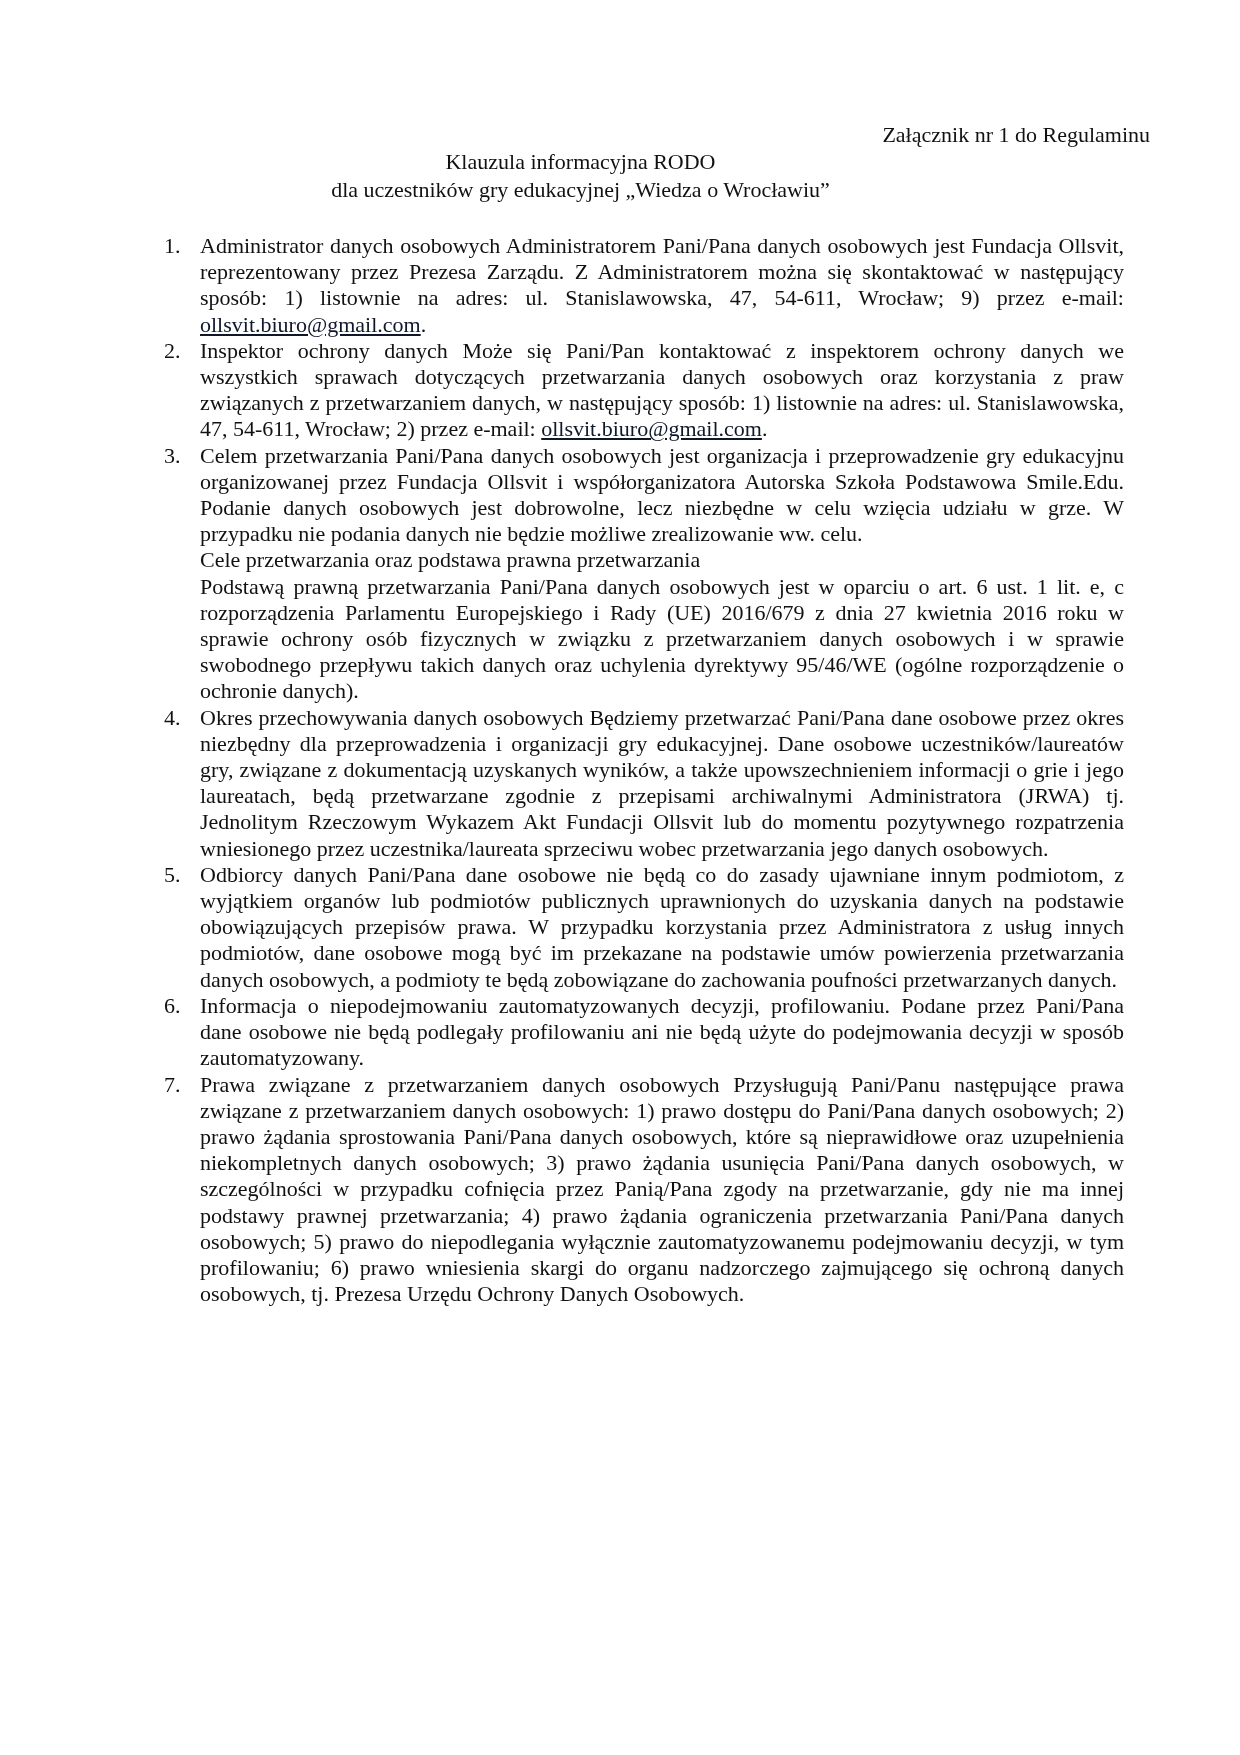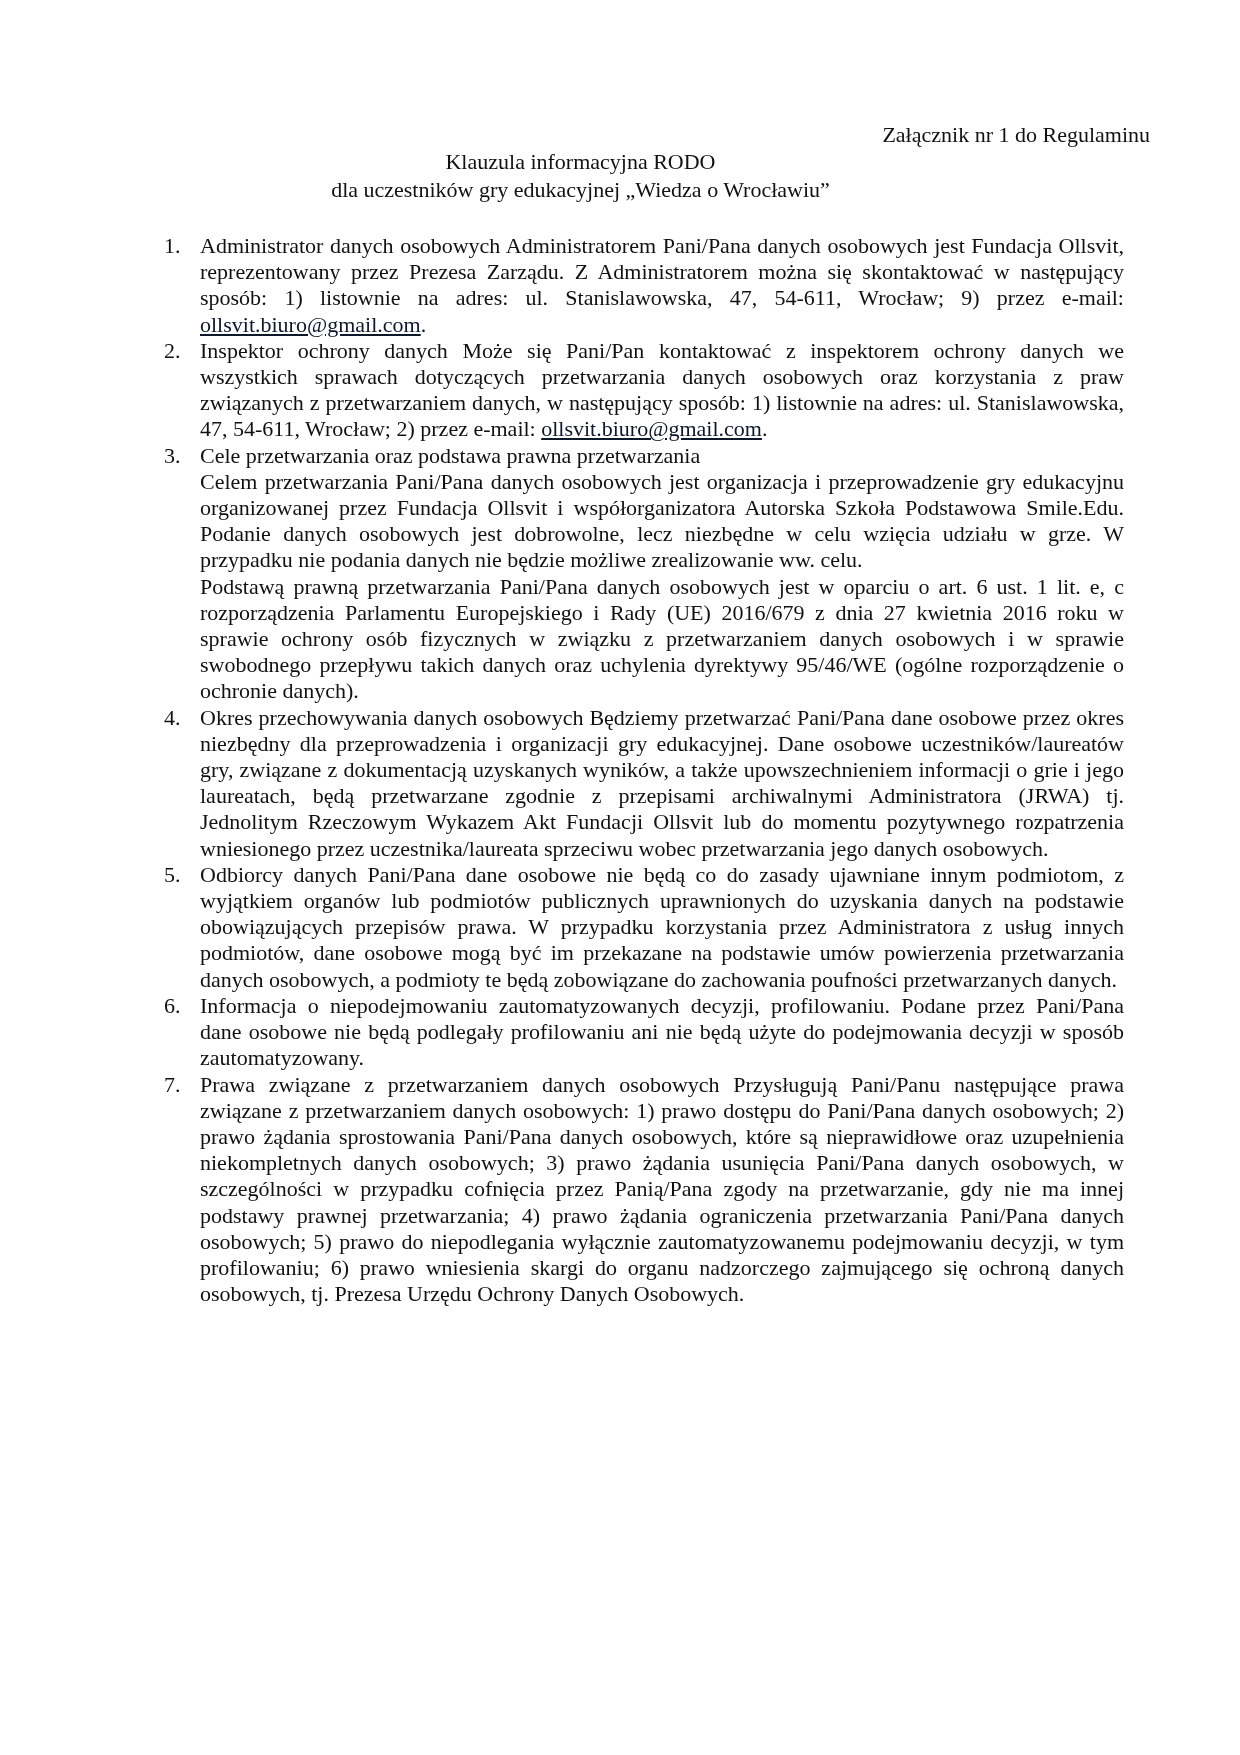--- a/index.html
+++ b/index.html
@@ -95,22 +95,22 @@
       <span class="para"><span>Administrator danych osobowych Administratorem Pani/Pana danych osobowych jest Fundacja Ollsvit, reprezentowany przez Prezesa Zarządu. Z Administratorem można się skontaktować w następujący sposób: 1) listownie na adres: ul. Stanislawowska, 47, 54-611, Wrocław; 9) przez e-mail: </span><a class="email-link">ollsvit.biuro@gmail.com</a><span>.</span></span>
     </li>
 
     <li class="clause">
       <span class="clause-num">2.</span>
       <span class="para"><span>Inspektor ochrony danych Może się Pani/Pan kontaktować z inspektorem ochrony danych we wszystkich sprawach dotyczących przetwarzania danych osobowych oraz korzystania z praw związanych z przetwarzaniem danych, w następujący sposób: 1) listownie na adres: ul. Stanislawowska, 47, 54-611, Wrocław; 2) przez e-mail: </span><a class="email-link">ollsvit.biuro@gmail.com</a><span>.</span></span>
     </li>
 
     <li class="clause">
       <span class="clause-num">3.</span>
+      <span class="para">Celem przetwarzania Pani/Pana danych osobowych jest organizacja i przeprowadzenie gry edukacyjnu organizowanej przez Fundacja Ollsvit i współorganizatora Autorska Szkoła Podstawowa Smile.Edu. Podanie danych osobowych jest dobrowolne, lecz niezbędne w celu wzięcia udziału w grze. W przypadku nie podania danych nie będzie możliwe zrealizowanie ww. celu.</span>
       <span class="para">Cele przetwarzania oraz podstawa prawna przetwarzania</span>
-      <span class="para">Celem przetwarzania Pani/Pana danych osobowych jest organizacja i przeprowadzenie gry edukacyjnu organizowanej przez Fundacja Ollsvit i współorganizatora Autorska Szkoła Podstawowa Smile.Edu. Podanie danych osobowych jest dobrowolne, lecz niezbędne w celu wzięcia udziału w grze. W przypadku nie podania danych nie będzie możliwe zrealizowanie ww. celu.</span>
       <span class="para">Podstawą prawną przetwarzania Pani/Pana danych osobowych jest w oparciu o art. 6 ust. 1 lit. e, c rozporządzenia Parlamentu Europejskiego i Rady (UE) 2016/679 z dnia 27 kwietnia 2016 roku w sprawie ochrony osób fizycznych w związku z przetwarzaniem danych osobowych i w sprawie swobodnego przepływu takich danych oraz uchylenia dyrektywy 95/46/WE (ogólne rozporządzenie o ochronie danych).</span>
     </li>
 
     <li class="clause">
       <span class="clause-num">4.</span>
       <span class="para">Okres przechowywania danych osobowych Będziemy przetwarzać Pani/Pana dane osobowe przez okres niezbędny dla przeprowadzenia i organizacji gry edukacyjnej. Dane osobowe uczestników/laureatów gry, związane z dokumentacją uzyskanych wyników, a także upowszechnieniem informacji o grie i jego laureatach, będą przetwarzane zgodnie z przepisami archiwalnymi Administratora (JRWA) tj. Jednolitym Rzeczowym Wykazem Akt Fundacji Ollsvit lub do momentu pozytywnego rozpatrzenia wniesionego przez uczestnika/laureata sprzeciwu wobec przetwarzania jego danych osobowych.</span>
     </li>
 
     <li class="clause">
       <span class="clause-num">5.</span>

